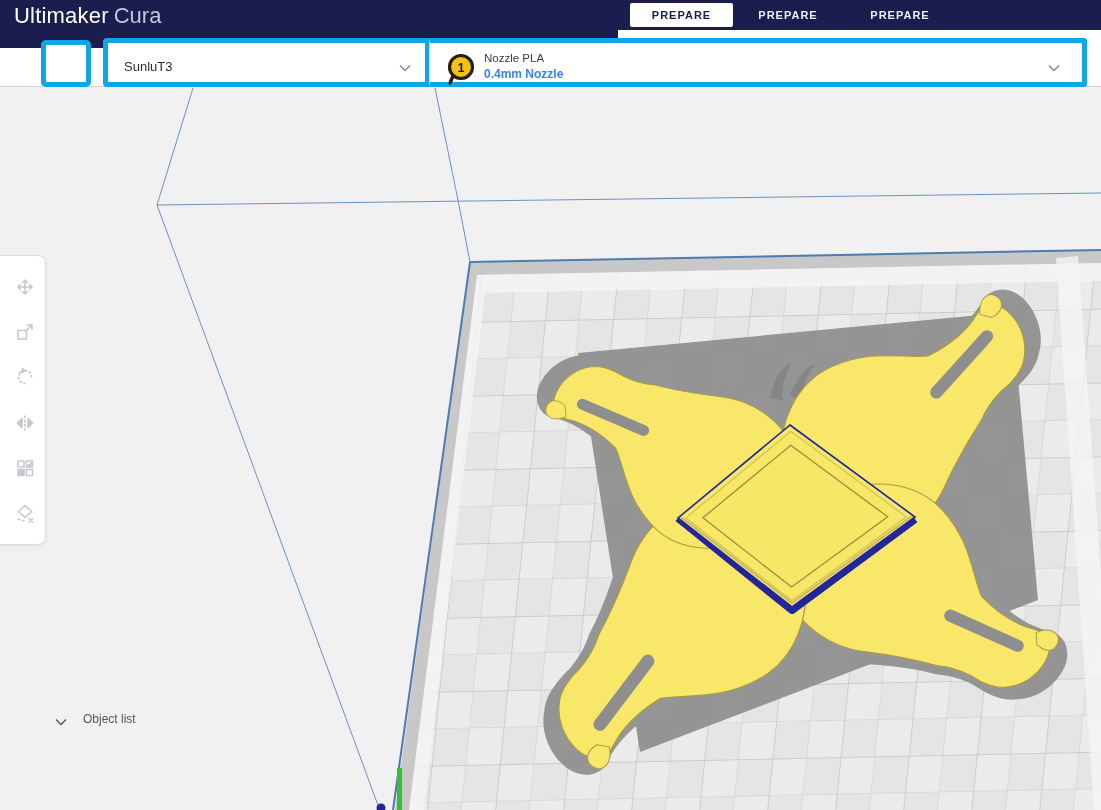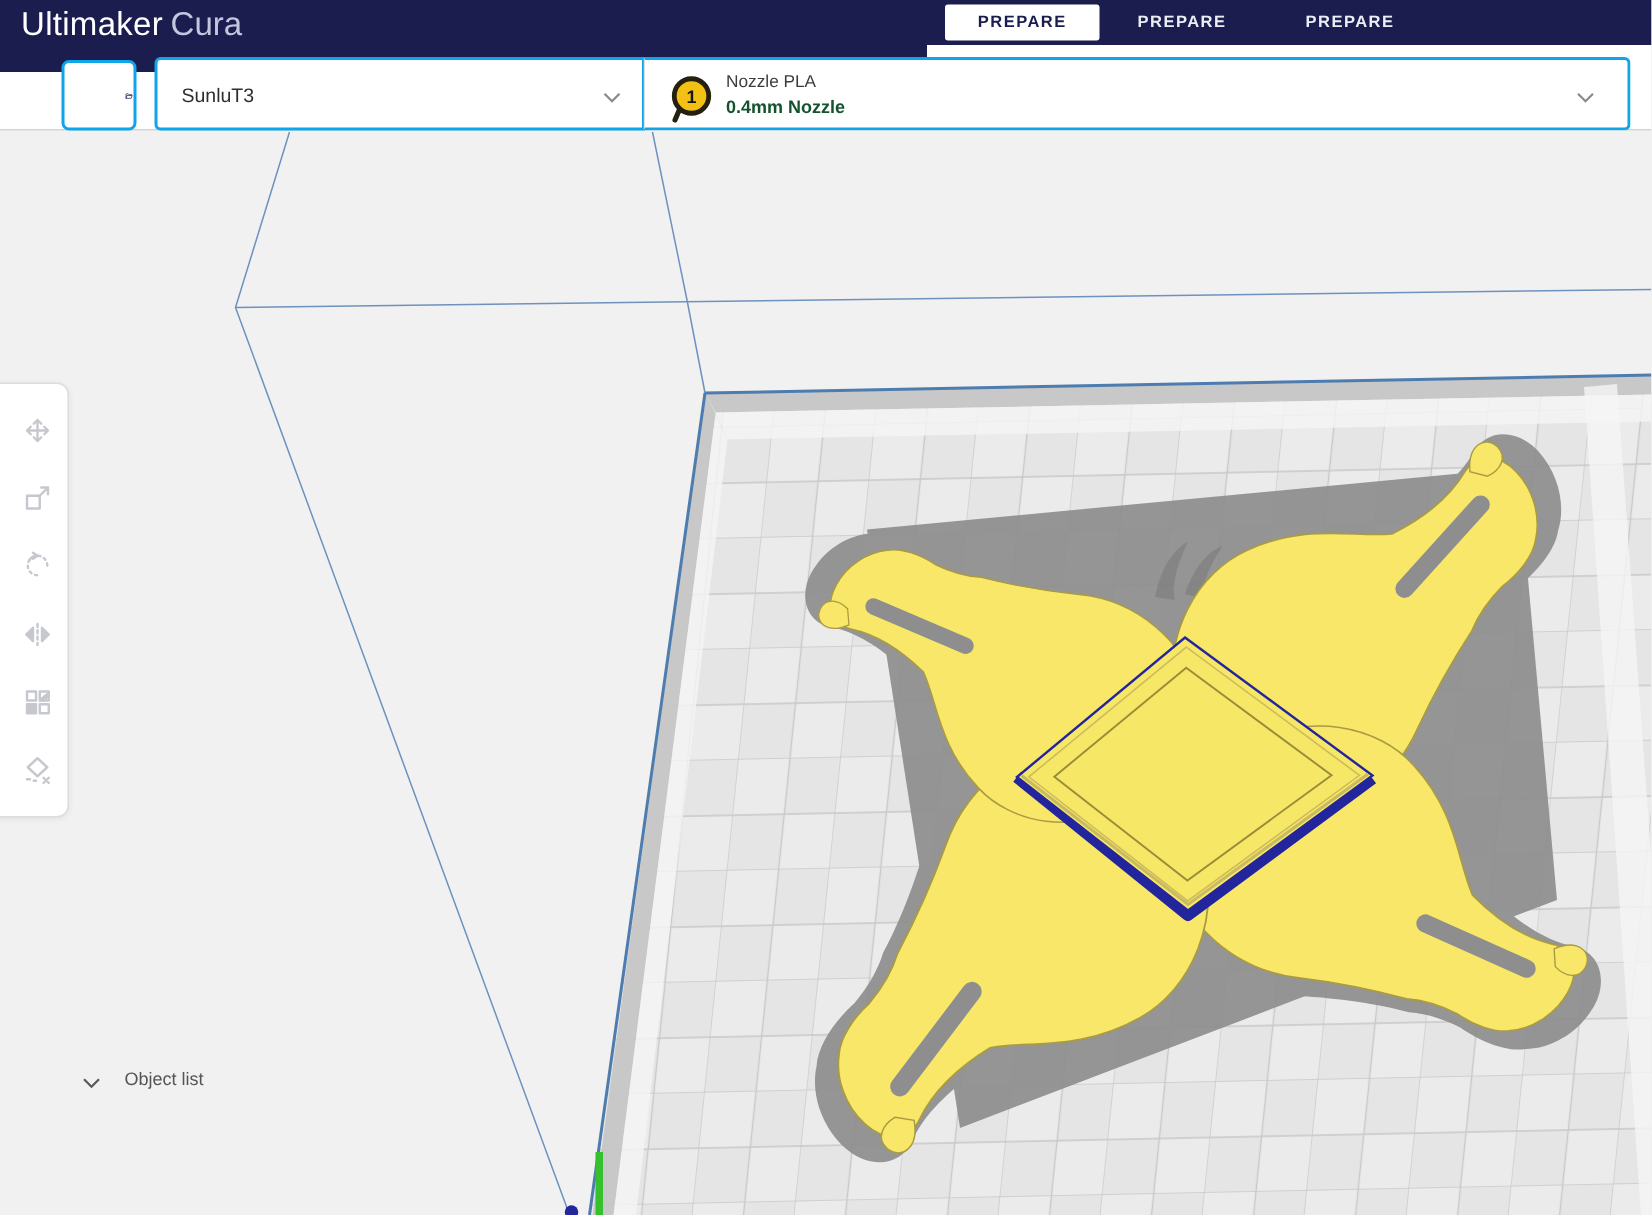--- a/index.html
+++ b/index.html
@@ -15,31 +15,31 @@
   .toolbar-strip{position:absolute;left:0;top:30px;width:1101px;height:56px;background:#ffffff;border-bottom:1px solid #d2d2d2;z-index:2;}
   .logo{position:absolute;left:14px;top:0;height:30px;line-height:31px;font-size:22px;z-index:4;white-space:nowrap;}
   .logo b{color:#ffffff;font-weight:400;letter-spacing:.2px;}
   .logo span.light{color:#c3c6dd;font-weight:400;margin-left:5px;margin-top:31px;}
   .tab{position:absolute;top:3px;height:24px;line-height:24px;font-size:11px;font-weight:600;letter-spacing:1px;z-index:4;text-align:center;cursor:default;}
   .tab.active{left:630px;width:103px;background:#ffffff;color:#1b1d4f;border-radius:2px;}
   .tab.plain{color:#eceef6;}
   .tab.preview{left:750px;width:76px;}
   .tab.monitor{left:862px;width:76px;}
   
-  .card{position:absolute;background:#fff;border:2px solid #0ea5e9;z-index:5;box-sizing:border-box;padding-left:40px;}
+  .card{position:absolute;background:#fff;border:5px solid #0ea5e9;z-index:5;box-sizing:border-box;padding-left:40px;}
   .card-folder{left:41px;top:40px;width:50px;height:47px;border-radius:5px;display:flex;align-items:center;justify-content:center;}
   .card-printer{left:103px;top:38px;width:327px;height:49px;border-radius:4px 0 0 4px;}
   .card-config{left:429px;top:38px;width:658px;height:49px;border-left:1px solid #dcdcdc;border-radius:0 4px 4px 0;}
   .printer-name{position:absolute;left:16px;top:16px;font-size:13px;color:#2e2e2e;}
   .chev{position:absolute;width:12px;height:8px;}
   .chev-printer{right:14px;top:21px;}
   .chev-config{right:22px;top:21px;}
   .extruder-badge{position:absolute;left:14px;top:7px;width:34px;height:36px;}
   .mat-line1{position:absolute;left:54px;top:9px;font-size:11.5px;color:#3c3c3c;}
-  .mat-line2{position:absolute;left:54px;top:24px;font-size:12px;font-weight:700;color:#14532d;}
+  .mat-line2{position:absolute;left:54px;top:24px;font-size:12px;font-weight:700;color:#3b82f6;}
   
   .viewport{position:absolute;left:0;top:86px;width:1101px;height:724px;background:#f1f1f2;z-index:1;}
   
   .tool-panel{position:absolute;left:-8px;top:255px;width:54px;height:290px;background:#fff;
     border:1px solid #dcdcdc;border-radius:8px;box-shadow:0 1px 4px rgba(0,0,0,.07);z-index:6;
     display:flex;flex-direction:column;align-items:flex-end;justify-content:space-around;padding:8px 0;box-sizing:border-box;}
   .tool-btn{width:40px;height:36px;display:flex;align-items:center;justify-content:center;}
   .tool-btn svg{stroke:#c6c8ce;fill:none;stroke-width:1.6;stroke-linecap:round;stroke-linejoin:round;}
   
   .object-list{position:absolute;left:55px;top:706px;height:20px;display:flex;align-items:flex-end;z-index:6;color:#5a5a5a;}

